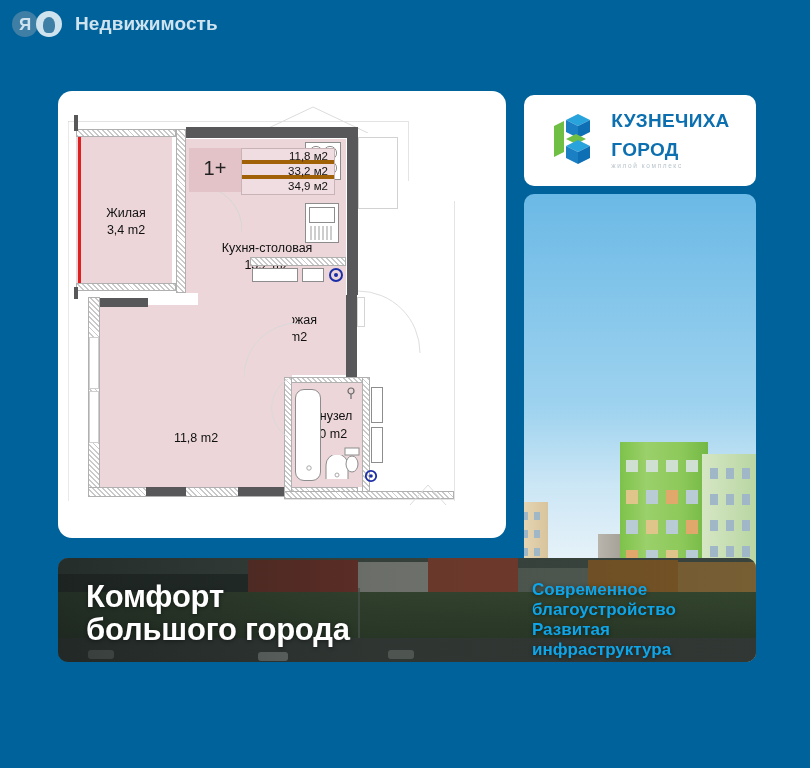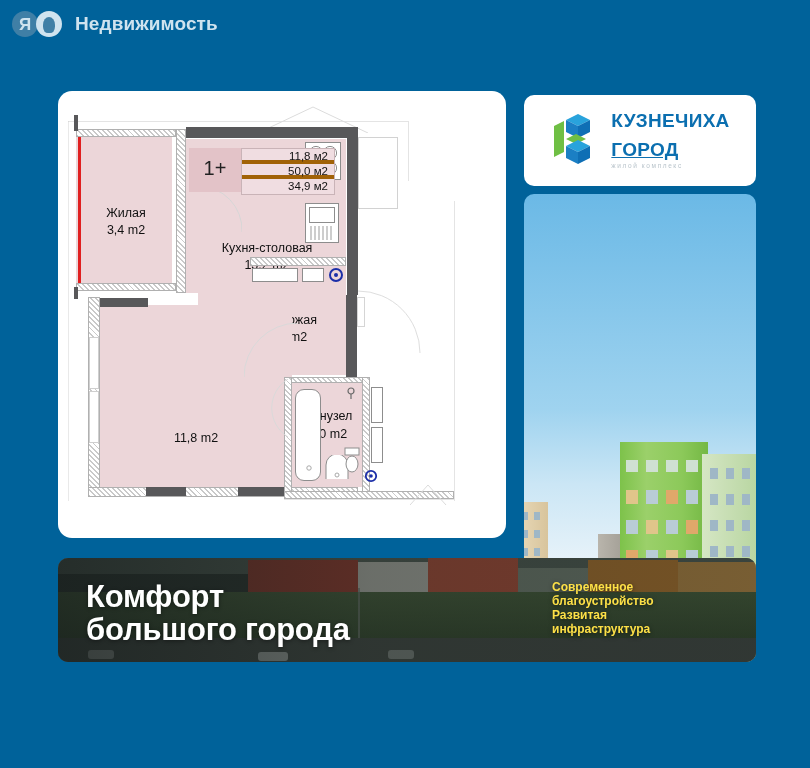--- a/index.html
+++ b/index.html
@@ -21,36 +21,36 @@
 
   
   .plan-card { position: absolute; left: 58px; top: 91px; width: 448px; height: 447px; background: #fff; border-radius: 14px; overflow: hidden; }
   .plan { position: absolute; left: 0; top: 0; width: 448px; height: 447px; }
 
   
   .logo-card { position: absolute; left: 524px; top: 95px; width: 232px; height: 91px; background: #fff; border-radius: 10px; display: flex; align-items: center; justify-content: center; gap: 9px; }
   .kz-mark { width: 52px; height: 58px; flex: 0 0 52px; }
   .kz-text { display: flex; flex-direction: column; line-height: 1; }
   .kz-l1, .kz-l2 { color: #0b6fb0; font-weight: 700; font-size: 19px; letter-spacing: .3px; }
-  .kz-l2 { margin-top: 10px; text-decoration: underline; }
+  .kz-l2 { margin-top: 10px; }
   .kz-sub { color: #b9c4cb; font-size: 6.5px; letter-spacing: 1.6px; margin-top: 4px; }
 
   
   .photo-card { position: absolute; left: 524px; top: 194px; width: 232px; height: 468px; border-radius: 10px; overflow: hidden; background: linear-gradient(#6bb9e6 0%, #9fd3ef 46%, #cbe6f5 62%, #e6f2f9 78%, #dfeef7 100%); }
   .cloud { position: absolute; border-radius: 50%; background: #fff; opacity: .85; }
   .bld { position: absolute; bottom: 0; }
   .win-grid { position: absolute; inset: 0; }
   .w { position: absolute; background: #9fb7c6; }
 
   
   .banner { position: absolute; left: 58px; top: 558px; width: 698px; height: 104px; border-radius: 10px; overflow: hidden; background: #2b3330; }
   .banner-photo { position: absolute; inset: 0; }
   .banner-shade { position: absolute; inset: 0; background: linear-gradient(90deg, rgba(25,32,30,.82) 0%, rgba(30,38,34,.62) 45%, rgba(28,36,32,.55) 100%); }
   .banner-title { position: absolute; left: 28px; top: 22px; color: #fff; font-size: 31px; font-weight: 700; line-height: 1.08; letter-spacing: -.2px; text-shadow: 0 1px 4px rgba(0,0,0,.45); }
-  .banner-bullets { position: absolute; left: 494px; top: 22px; color: #fde047; font-size: 12px; font-weight: 700; line-height: 1.18; text-shadow: 0 1px 4px rgba(0,0,0,.5); }
+  .banner-bullets { position: absolute; left: 474px; top: 22px; color: #0ea5e9; font-size: 17px; font-weight: 700; line-height: 1.18; text-shadow: 0 1px 4px rgba(0,0,0,.5); }
   .banner-bullets .b2 { }
 
   
   .rm { position: absolute; background: #ecd6d9; }
   .wall { position: absolute; background: #ffffff; border: 1px solid #b9b9b9; }
   .hatch { position: absolute; background:
      repeating-linear-gradient(45deg, #c9c9c9 0 1.4px, #ffffff 1.4px 3.6px); border: 1px solid #b0b0b0; }
   .dark { position: absolute; background: #58585a; }
   .thin { position: absolute; background: #c9c9c9; }
   .lbl { position: absolute; color: #111; font-size: 12.5px; text-align: center; white-space: nowrap; }
@@ -136,21 +136,21 @@
         <circle cx="8" cy="8" r="6" fill="none" stroke="#1b2ea8" stroke-width="2"></circle>
         <circle cx="8" cy="8" r="2" fill="#1b2ea8"></circle>
       </svg>
 
       <div class="wall" style="left:300px; top:46px; width:40px; height:72px; border-color:#d2d2d2;"></div>
 
       <div class="badge" style="left:131px; top:57px; width:52px; height:44px;"></div>
       <div style="position:absolute; left:131px; top:66px; width:52px; text-align:center; font-size:20px; color:#222;">1+</div>
       <div class="tbl" style="left:183px; top:57px; width:94px; height:47px;">
         <div class="tbl-row">11,8 м2</div>
-        <div class="tbl-row">50,0 м2</div>
+        <div class="tbl-row">33,2 м2</div>
         <div class="tbl-row">34,9 м2</div>
       </div>
 
       <div class="rm" style="left:140px; top:202px; width:148px; height:82px;"></div>
       <div class="lbl" style="left:160px; top:222px; width:140px;">Прихожая</div>
       <div class="lbl" style="left:160px; top:239px; width:140px;">4,2 m2</div>
       <div class="dark" style="left:288px; top:204px; width:11px; height:86px;"></div>
 
       <svg style="position:absolute;left:300px;top:198px;width:66px;height:66px;">
         <path d="M0,2 A62,62 0 0 1 62,64" fill="none" stroke="#dedede" stroke-width="1"></path>

